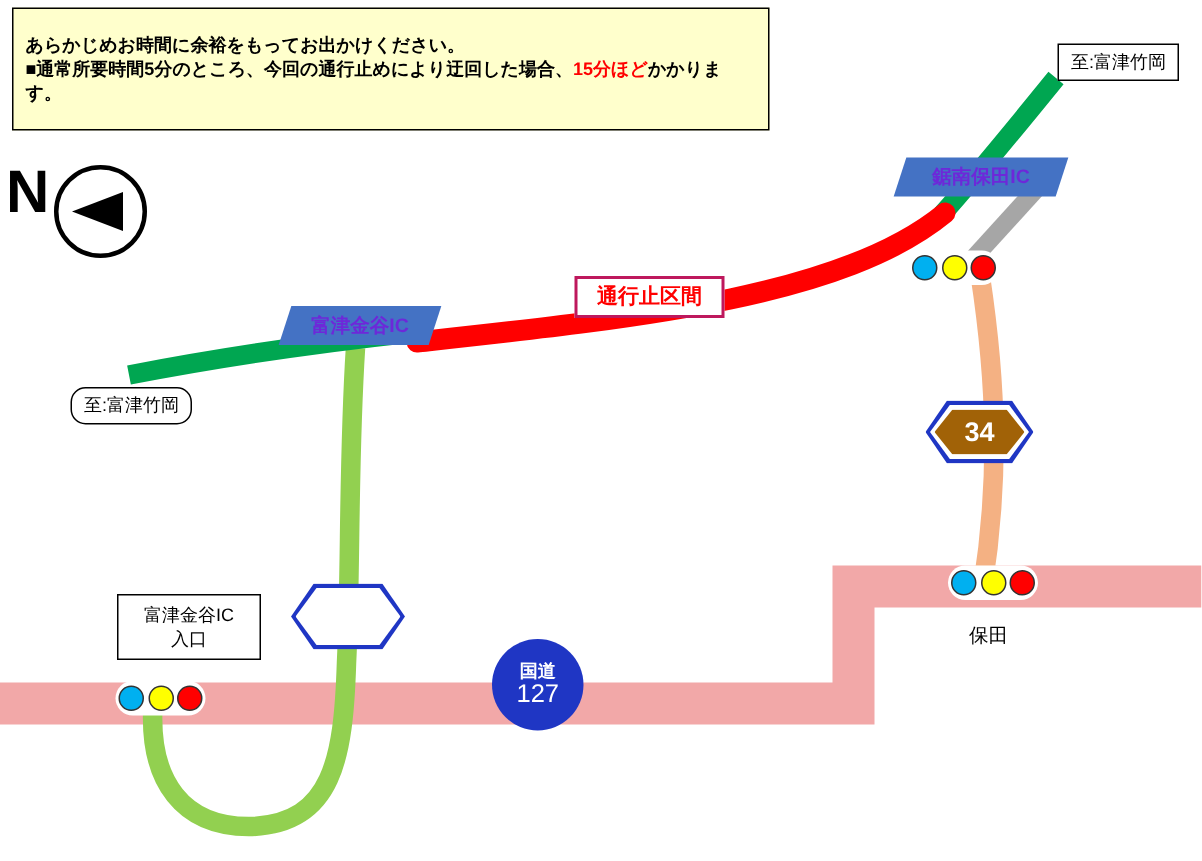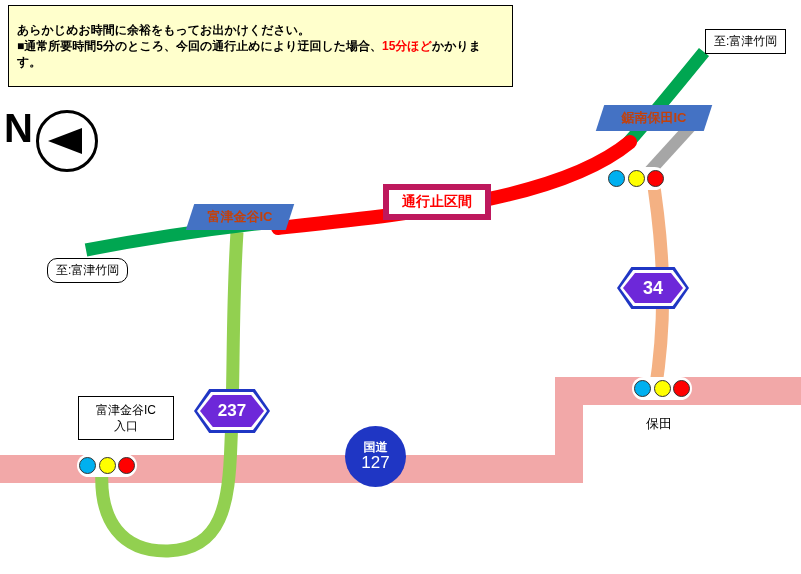--- a/index.html
+++ b/index.html
@@ -22,44 +22,44 @@
   
   #compass-n { position:absolute; left:4px; top:106px; font-size:40px; font-weight:bold; color:#000; }
   #compass-circle { position:absolute; left:36px; top:110px; width:56px; height:56px;
     border:3px solid #000; border-radius:50%; background:#fff;
     display:flex; align-items:center; justify-content:center; }
   #compass-arrow { width:0; height:0; border-top:13px solid transparent;
     border-bottom:13px solid transparent; border-right:34px solid #000; margin-right:4px; }
 
   
   .ic-label { position:absolute; height:26px; display:flex; align-items:center;
-    justify-content:center; color:#c2410c; font-size:13px; font-weight:bold; }
+    justify-content:center; color:#6d28d9; font-size:13px; font-weight:bold; }
   .ic-label .bg { position:absolute; inset:0; background:#4472C4; transform:skewX(-18deg); }
   .ic-label .txt { position:relative; }
   #ic-hota { left:600px; top:105px; width:108px; }
   #ic-kanaya { left:190px; top:204px; width:100px; }
 
   
   #closure { position:absolute; left:383px; top:184px; width:96px; height:24px;
-    background:#fff; border:6px solid #be185d; color:#FF0000; font-weight:bold;
+    background:#fff; border:2px solid #be185d; color:#FF0000; font-weight:bold;
     font-size:14px; display:flex; align-items:center; justify-content:center; }
 
   
   .hex-badge { position:absolute; }
   .hex { position:absolute; clip-path:polygon(20% 0,80% 0,100% 50%,80% 100%,20% 100%,0 50%); }
   .hex-outer { inset:0; background:#1F36C4; }
   .hex-mid { inset:3px; background:#fff; }
-  .hex-inner { inset:6px; background:#6d28d9; color:#fff; display:flex;
+  .hex-inner { inset:6px; background:#a16207; color:#fff; display:flex;
     align-items:center; justify-content:center; font-weight:bold; font-size:18px; }
   #badge34 { left:617px; top:267px; width:72px; height:42px; }
   #badge237 { left:194px; top:389px; width:76px; height:44px; }
   #badge237 .hex-inner { font-size:17px; }
 
   
-  #route127 { position:absolute; left:345px; top:426px; width:61px; height:61px;
+  #route127 { position:absolute; left:328px; top:426px; width:61px; height:61px;
     border-radius:50%; background:#1F36C4; color:#fff; display:flex;
     flex-direction:column; align-items:center; justify-content:center; line-height:1.1; }
   #route127 .p { font-size:12px; font-weight:bold; }
   #route127 .n { font-size:17px; font-weight:normal; }
 
   
   #entrance { position:absolute; left:78px; top:396px; width:94px; height:42px;
     background:#fff; border:1px solid #000; font-size:12px; color:#000; text-align:center;
     display:flex; flex-direction:column; align-items:center; justify-content:center; line-height:1.35; }
 
@@ -118,23 +118,20 @@
   <div class="hex-badge" id="badge34">
     <div class="hex hex-outer"></div>
     <div class="hex hex-mid" style="inset:3px"></div>
     <div class="hex hex-inner" style="inset:6px">
       <span>34</span>
     </div>
   </div>
   <div class="hex-badge" id="badge237">
     <div class="hex hex-outer"></div>
     <div class="hex hex-mid" style="inset:3px"></div>
-    <div class="hex hex-inner" style="inset:6px">
-      <span>237</span>
-    </div>
   </div>
 
   <div id="route127">
     <span class="p">国道</span>
     <span class="n">127</span>
   </div>
 
   <div id="entrance">
     <span>富津金谷IC</span>
     <span>入口</span>

